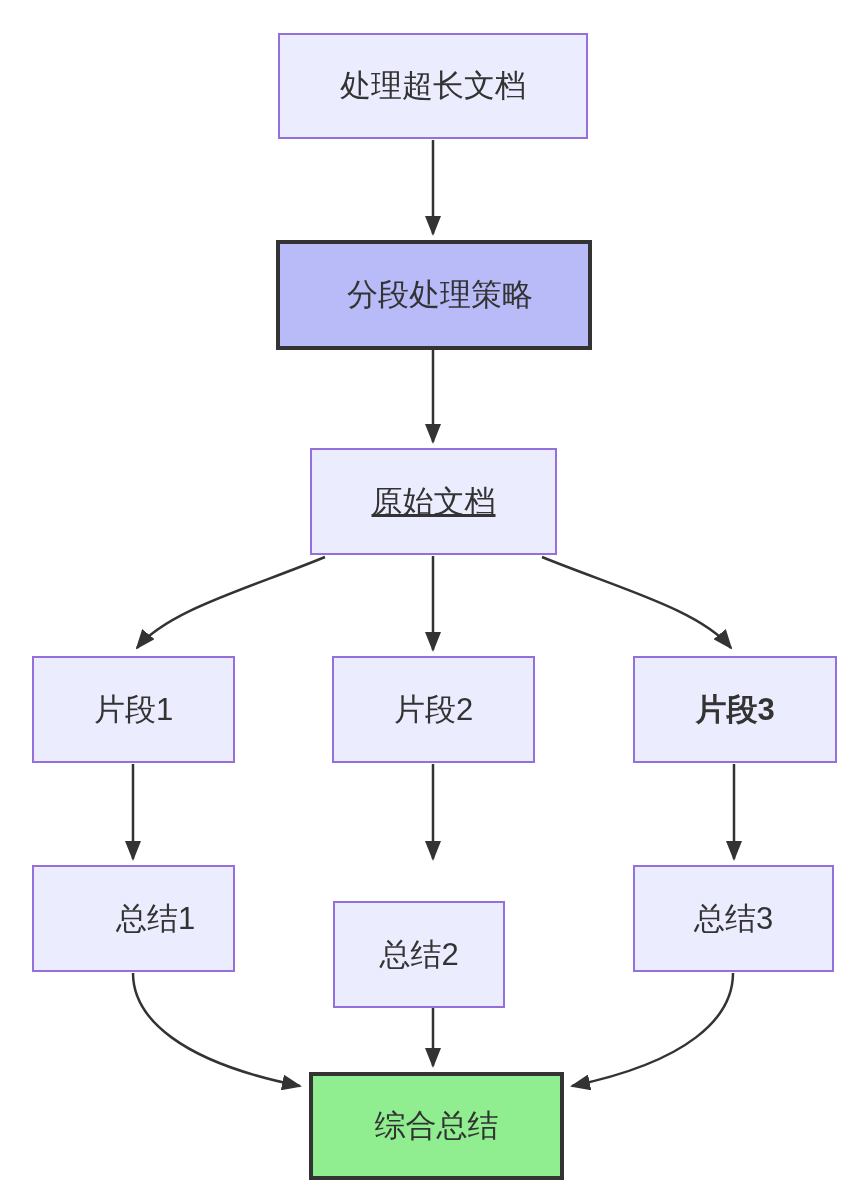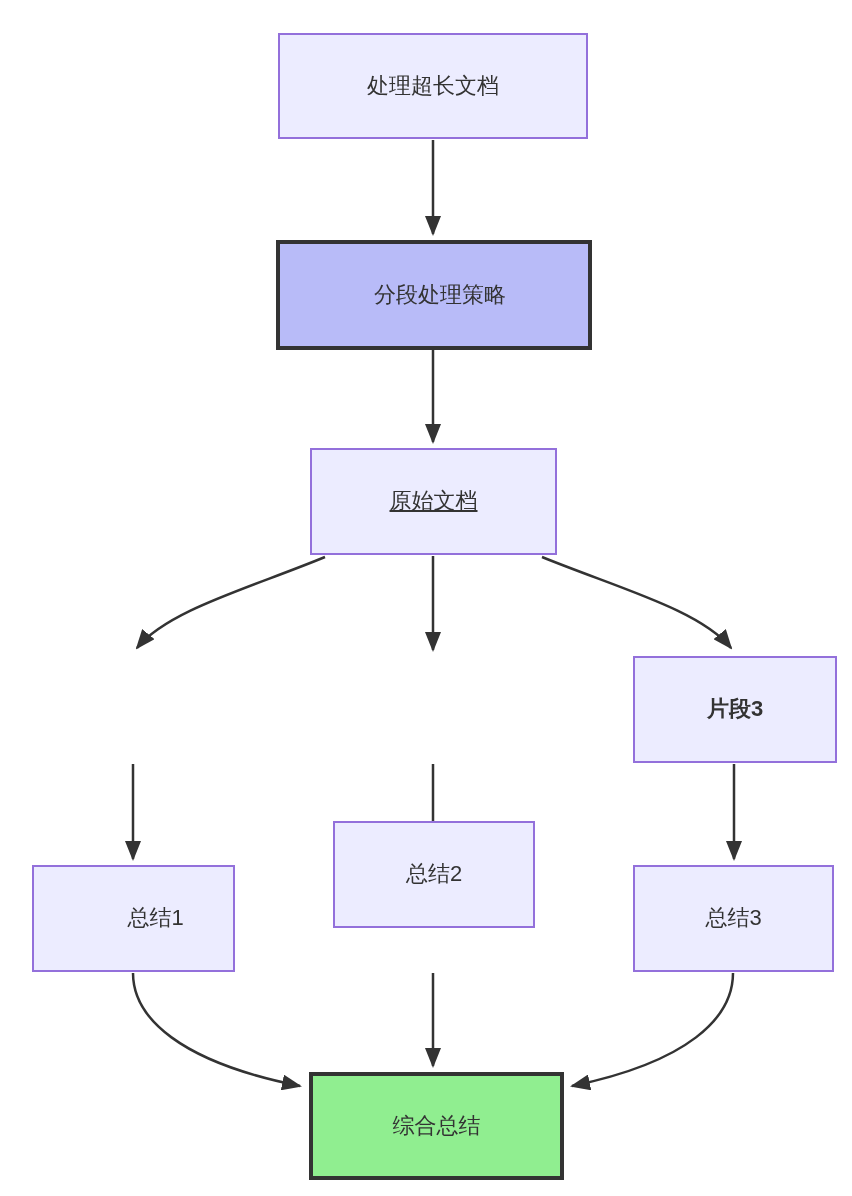--- a/index.html
+++ b/index.html
@@ -45,21 +45,21 @@
   }
   .node {
     position: absolute;
     box-sizing: border-box;
     display: flex;
     align-items: center;
     justify-content: center;
     background: var(--node-fill);
     border: 2px solid var(--node-border);
     color: var(--text);
-    font-size: 22px;
+    font-size: 31px;
     line-height: 1.2;
     text-align: center;
     white-space: nowrap;
   }
   .node--highlight {
     background: var(--highlight-fill);
     border: 4px solid var(--highlight-border);
     padding-left: 12px;
   }
   .node--success {
@@ -97,31 +97,37 @@
   </div>
 
   <div class="node node--highlight" style="left:276px; top:240px; width:316px; height:110px;">
     <span>分段处理策略</span>
   </div>
 
   <div class="node" style="left:310px; top:448px; width:247px; height:107px;text-decoration:underline;">
     <span>原始文档</span>
   </div>
 
+  <div class="node" style="left:32px; top:656px; width:203px; height:107px;">
+    <span>片段1</span>
+  </div>
 
+  <div class="node" style="left:332px; top:656px; width:203px; height:107px;">
+    <span>片段2</span>
+  </div>
 
   <div class="node" style="left:633px; top:656px; width:204px; height:107px;font-weight:bold;">
     <span>片段3</span>
   </div>
 
   <div class="node" style="left:32px; top:865px; width:203px; height:107px;padding-left:44px;">
     <span>总结1</span>
   </div>
 
-  <div class="node" style="left:333px; top:821px; width:202px; height:107px;">
+  <div class="node" style="left:333px; top:901px; width:172px; height:107px;">
     <span>总结2</span>
   </div>
 
   <div class="node" style="left:633px; top:865px; width:201px; height:107px;">
     <span>总结3</span>
   </div>
 
   <div class="node node--success" style="left:309px; top:1072px; width:255px; height:108px;">
     <span>综合总结</span>
   </div>

